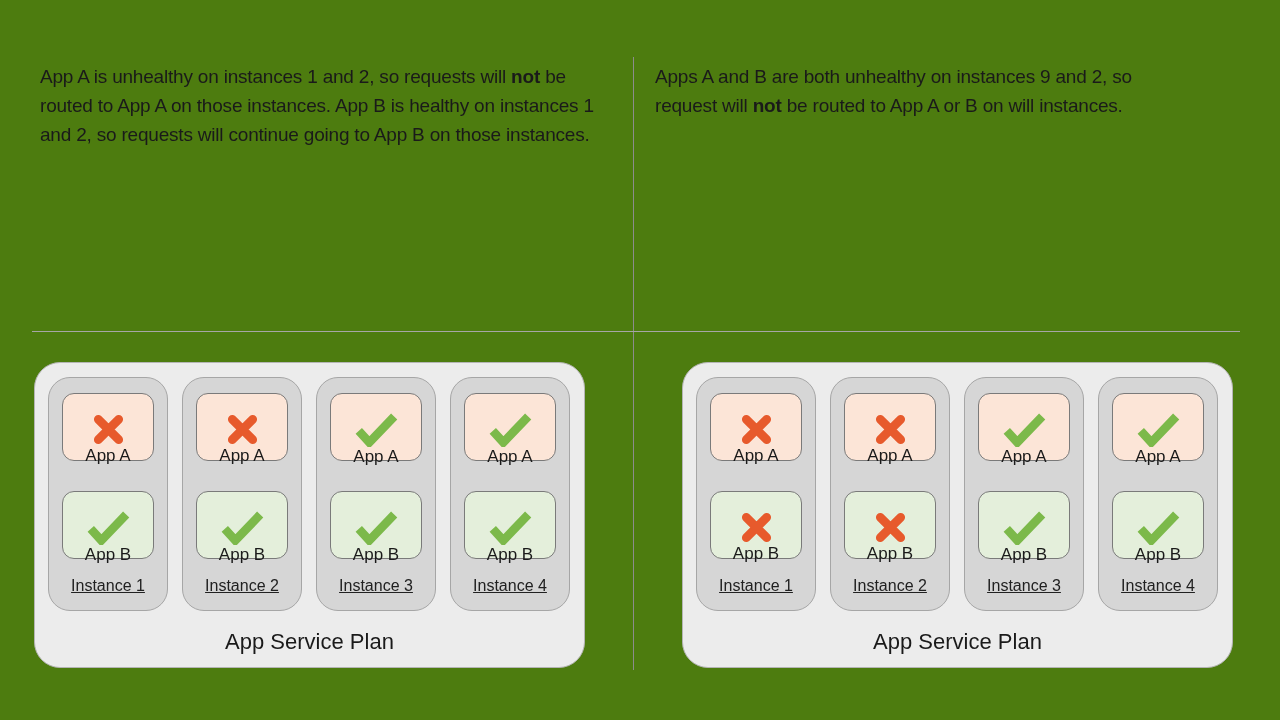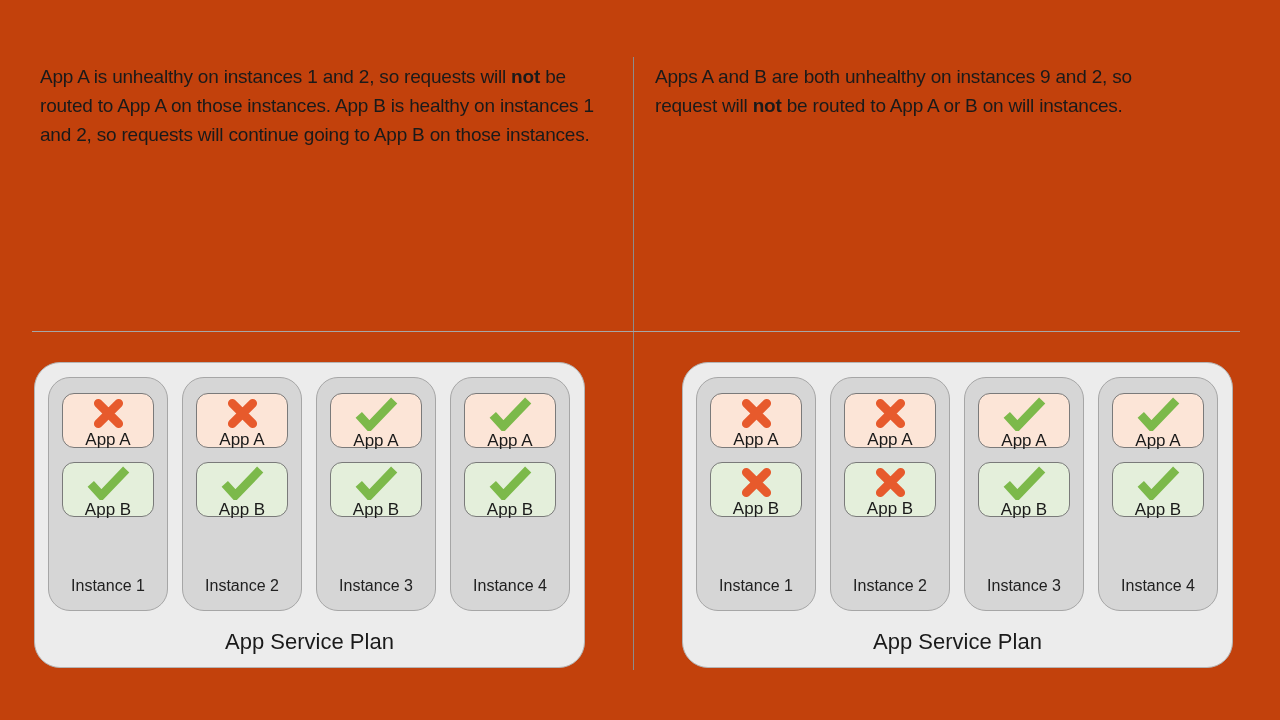--- a/index.html
+++ b/index.html
@@ -1,20 +1,20 @@
 <!DOCTYPE html>
 <html><head>
 <meta charset="utf-8">
 <style>
   html, body { margin: 0; padding: 0; background: #ffffff; }
   .canvas {
     position: relative;
     width: 1280px;
     height: 720px;
-    background: #c2410c;
+    background: #4d7c0f;
     font-family: "Liberation Sans", sans-serif;
     color: #1a1a1a;
     overflow: hidden;
   }
 
   
   .text-block {
     position: absolute;
     top: 62px;
     font-size: 19px;
@@ -65,30 +65,30 @@
     background: #d6d6d6;
     border: 1px solid #a6a6a6;
     border-radius: 22px;
     box-sizing: border-box;
     display: flex;
     flex-direction: column;
     align-items: center;
     padding-top: 15px;
   }
   .app-box {
-    width: 92px; height: 55px;
+    width: 92px; height: 68px;
     border: 1px solid #7a7a7a;
     border-radius: 12px;
     box-sizing: border-box;
     display: flex;
     flex-direction: column;
     align-items: center;
-    padding-top: 3px;
-  }
-  .app-box + .app-box { margin-top: 14px; text-align: right; }
+    padding-top: 19px;
+  }
+  .app-box + .app-box { margin-top: 30px; text-align: right; }
   .app-a { background: #fce5d7; }
   .app-b { background: #e4efdb; }
 
   .mark-wrap {
     height: 34px;
     display: flex;
     align-items: center;
     justify-content: center;
   }
   .mark { display: none; }
@@ -100,20 +100,21 @@
     margin-top: 0px;
     color: #1a1a1a;
     white-space: nowrap;
   }
   .instance-label {
     margin-top: auto;
     margin-bottom: 15px;
     font-size: 16px;
     color: #212121;
     white-space: nowrap;
+    text-decoration: underline;
   }
   .plan-label {
     position: absolute;
     left: 0; bottom: 12px;
     width: 100%;
     text-align: center;
     font-size: 22px;
     color: #1a1a1a;
   }
 </style>

